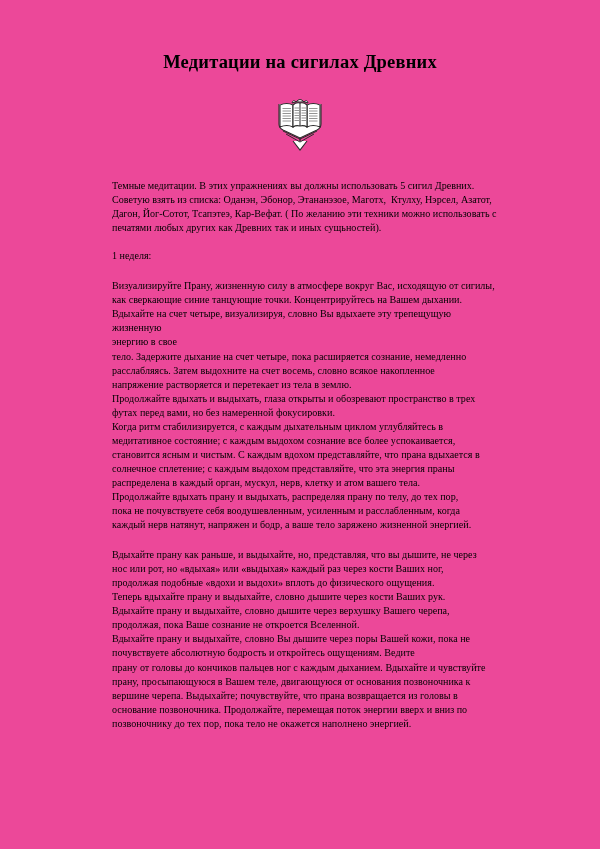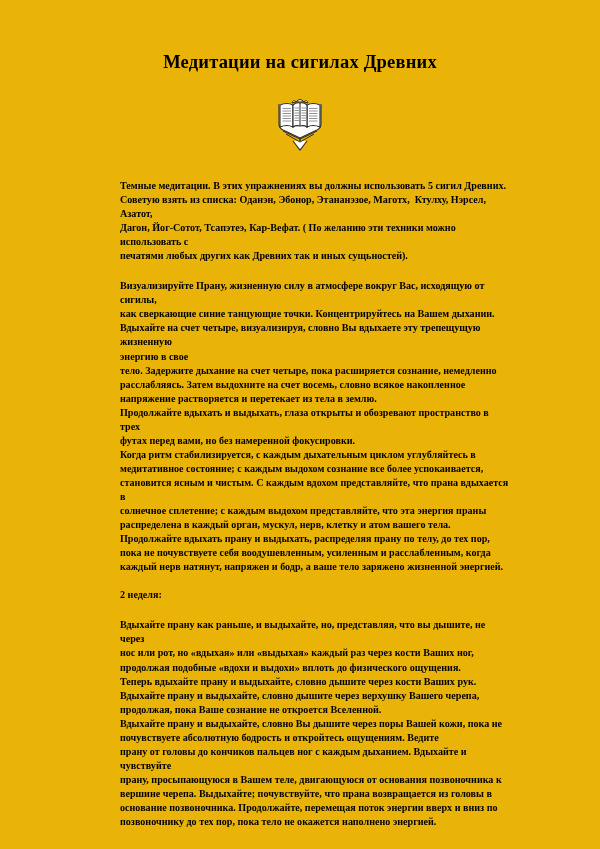--- a/index.html
+++ b/index.html
@@ -11,21 +11,21 @@
     width: 600px;
     height: 849px;
     font-family: "Liberation Serif", "DejaVu Serif", serif;
     color: #000000;
     overflow: hidden;
   }
   .page {
     position: relative;
     width: 600px;
     height: 849px;
-    background: #eab308;
+    background: #ec4899;
     box-sizing: border-box;
   }
   .doc-title {
     margin: 0;
     padding-top: 52px;
     text-align: center;
     font-size: 18.5px;
     font-weight: bold;
     letter-spacing: 0.2px;
     font-family: "Liberation Serif", "DejaVu Serif", serif;
@@ -38,24 +38,23 @@
   }
   .emblem {
     width: 62px;
     height: 60px;
     display: block;
   }
   .body-text {
     margin: 0;
     padding: 0;
     position: absolute;
-    left: 120px;
+    left: 112px;
     top: 179px;
     width: 390px;
-    font-weight: bold;
   }
   .para {
     margin: 0 0 0 0;
     font-size: 10.1px;
     line-height: 14.05px;
     text-align: left;
     font-family: "Liberation Serif", "DejaVu Serif", serif;
     white-space: pre-wrap;
     word-break: normal;
   }
@@ -113,38 +112,38 @@
         <path d="M17 40 Q24 44 31 48 Q38 44 45 40"></path>
       </g>
     </svg>
   </div>
 
   <div class="body-text">
     <p class="para">Темные медитации. В этих упражнениях вы должны использовать 5 сигил Древних.
 Советую взять из списка: Оданэн, Эбонор, Этананэзое, Маготх,  Ктулху, Нэрсел, Азатот,
 Дагон, Йог-Сотот, Тсапэтеэ, Кар-Вефат. ( По желанию эти техники можно использовать с
 печатями любых других как Древних так и иных сущьностей).</p>
+    <p class="para">1 неделя:</p>
     <p class="para tight" style="margin-top:16px">Визуализируйте Прану, жизненную силу в атмосфере вокруг Вас, исходящую от сигилы,
 как сверкающие синие танцующие точки. Концентрируйтесь на Вашем дыхании.
 Вдыхайте на счет четыре, визуализируя, словно Вы вдыхаете эту трепещущую жизненную
 энергию в свое
 тело. Задержите дыхание на счет четыре, пока расширяется сознание, немедленно
 расслабляясь. Затем выдохните на счет восемь, словно всякое накопленное
 напряжение растворяется и перетекает из тела в землю.
 Продолжайте вдыхать и выдыхать, глаза открыты и обозревают пространство в трех
 футах перед вами, но без намеренной фокусировки.
 Когда ритм стабилизируется, с каждым дыхательным циклом углубляйтесь в
 медитативное состояние; с каждым выдохом сознание все более успокаивается,
 становится ясным и чистым. С каждым вдохом представляйте, что прана вдыхается в
 солнечное сплетение; с каждым выдохом представляйте, что эта энергия праны
 распределена в каждый орган, мускул, нерв, клетку и атом вашего тела.
 Продолжайте вдыхать прану и выдыхать, распределяя прану по телу, до тех пор,
 пока не почувствуете себя воодушевленным, усиленным и расслабленным, когда
 каждый нерв натянут, напряжен и бодр, а ваше тело заряжено жизненной энергией.</p>
-    <p class="para">2 неделя:</p>
     <p class="para tight" style="margin-top:16px">Вдыхайте прану как раньше, и выдыхайте, но, представляя, что вы дышите, не через
 нос или рот, но «вдыхая» или «выдыхая» каждый раз через кости Ваших ног,
 продолжая подобные «вдохи и выдохи» вплоть до физического ощущения.
 Теперь вдыхайте прану и выдыхайте, словно дышите через кости Ваших рук.
 Вдыхайте прану и выдыхайте, словно дышите через верхушку Вашего черепа,
 продолжая, пока Ваше сознание не откроется Вселенной.
 Вдыхайте прану и выдыхайте, словно Вы дышите через поры Вашей кожи, пока не
 почувствуете абсолютную бодрость и откройтесь ощущениям. Ведите
 прану от головы до кончиков пальцев ног с каждым дыханием. Вдыхайте и чувствуйте
 прану, просыпающуюся в Вашем теле, двигающуюся от основания позвоночника к

